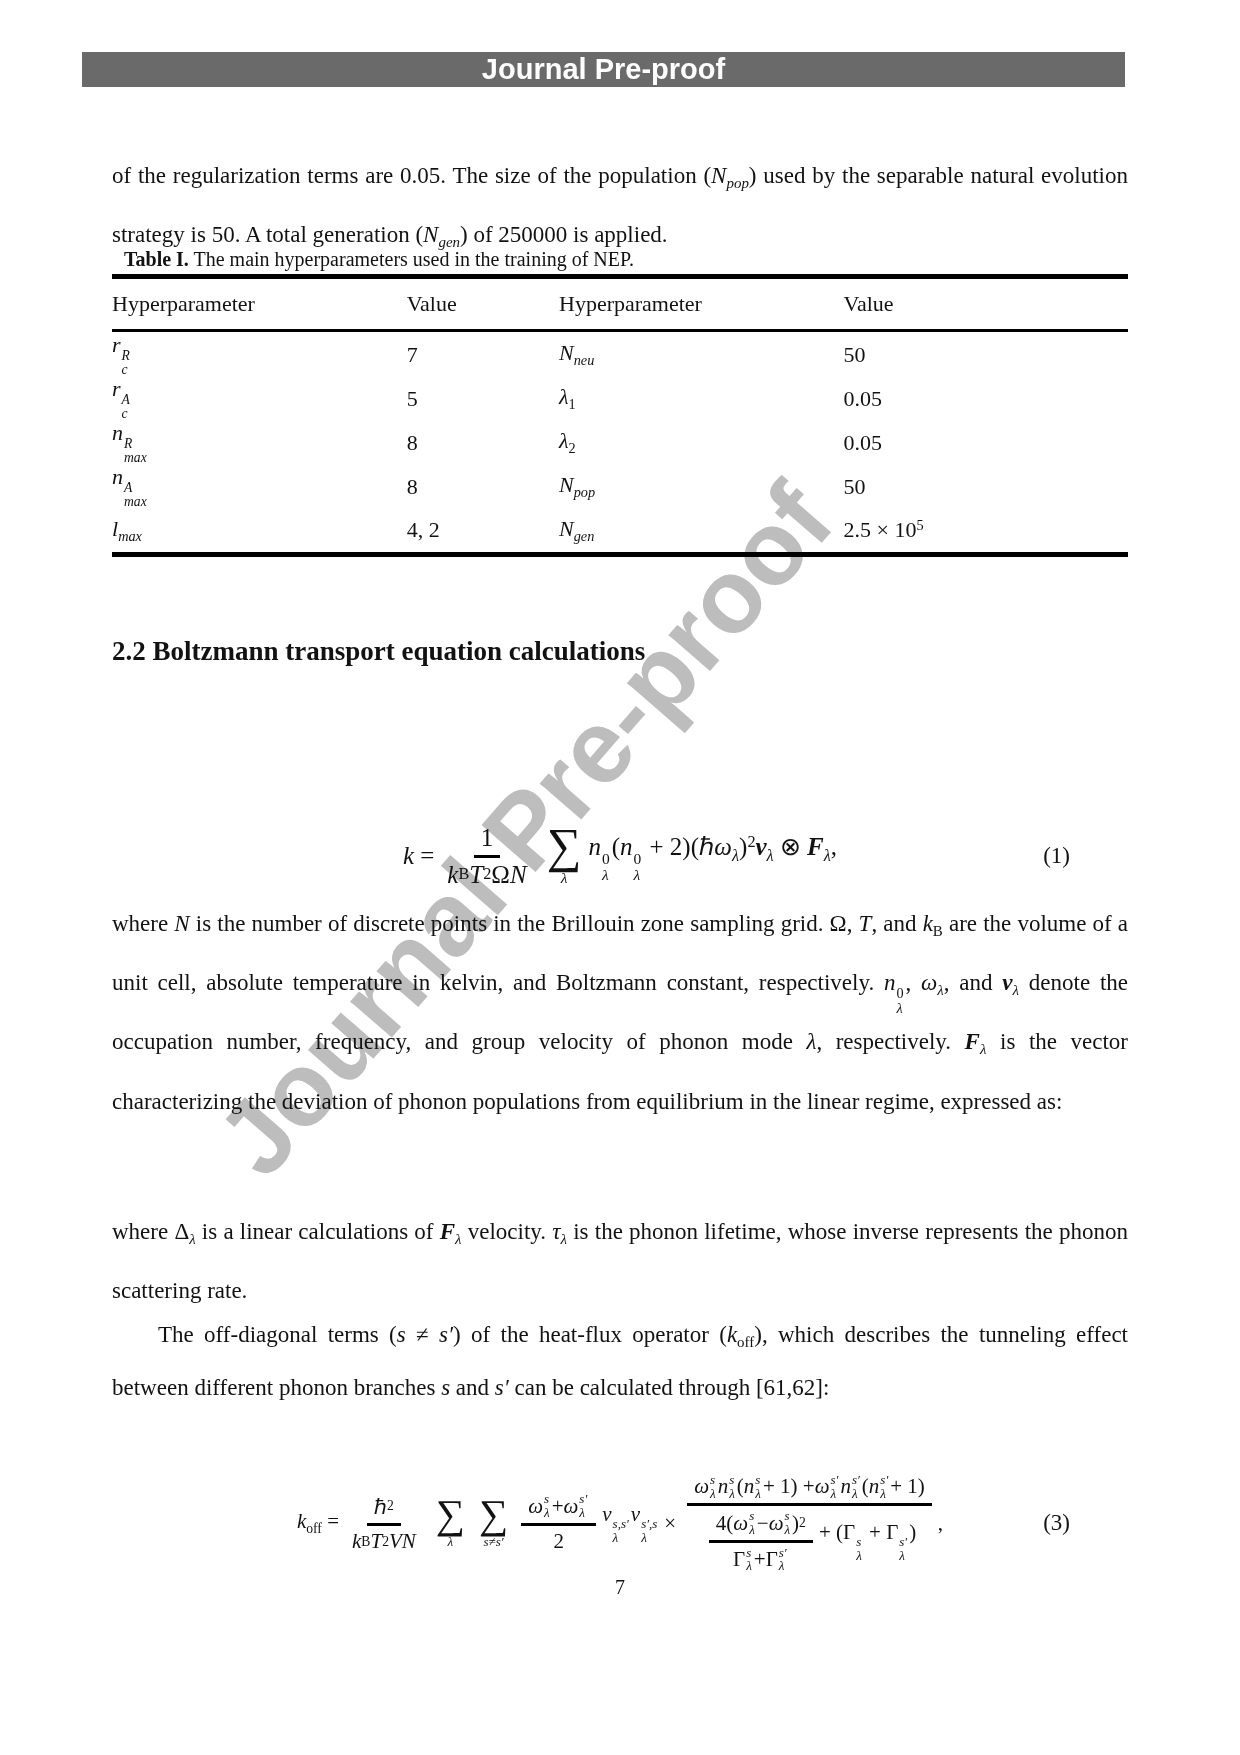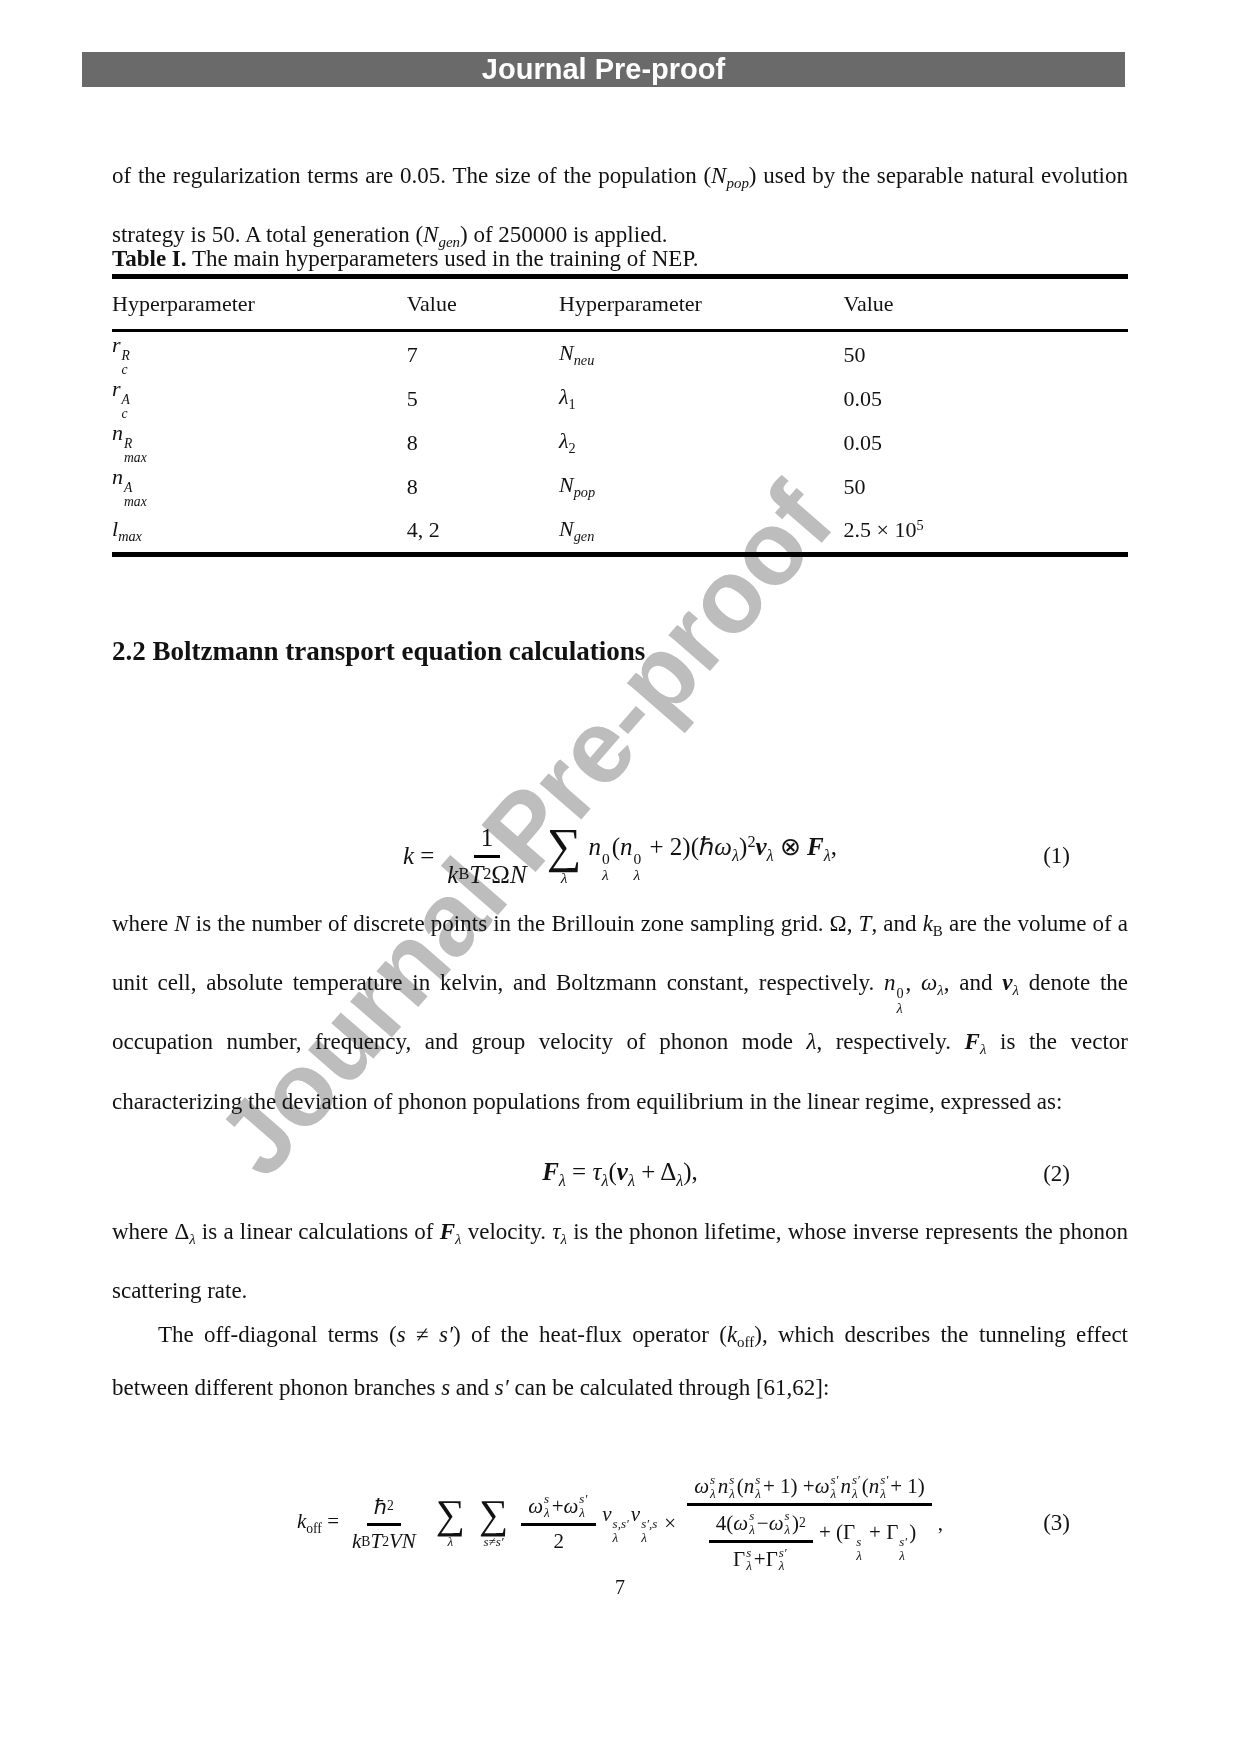--- a/index.html
+++ b/index.html
@@ -19,21 +19,21 @@
   .watermark{
     position:absolute;left:525px;top:830px;z-index:1;white-space:nowrap;
     transform:translate(-50%,-50%) rotate(-49deg);
     font-family:"Liberation Sans",sans-serif;font-weight:700;font-size:104px;color:#bdbdbd;
   }
   
   .content{position:absolute;left:112px;top:16px;width:1016px;height:100%;z-index:2;}
   .block{position:absolute;left:0;width:100%;}
   .para{font-size:23px;line-height:52px;text-align:justify;}
   .indent{text-indent:46px;}
-  .caption{font-size:23px;line-height:30px;}
+  .caption{font-size:20px;line-height:30px;margin-left:12px;}
   .heading{font-size:27px;font-weight:700;line-height:34px;}
   
   .rule-thick{height:5px;background:#000;}
   .rule-thin{height:3px;background:#000;}
   .trow{display:grid;grid-template-columns:29% 15% 28% 28%;align-items:center;}
   .trow>div{text-align:left;font-size:22px;}
   .thead-row{height:50px;}
   .tbody-row{height:44px;}
   
   .sg-i{font-style:italic}
@@ -161,24 +161,20 @@
             <span class="sg-i">λ</span>
           </span><span> + 2)(ℏ</span><span class="sg-i">ω</span><span class="sg-isub">λ</span><span>)</span><span class="sg-sup">2</span><span class="sg-bi">v</span><span class="sg-isub">λ</span><span> ⊗ </span><span class="sg-bi">F</span><span class="sg-isub">λ</span><span>,</span></span>
       <span class="eq-number">(1)</span>
     </div>
 
     <div class="block para" style="top:882px"><span>where </span><span class="sg-i">N</span><span> is the number of discrete points in the Brillouin zone sampling grid. Ω, </span><span class="sg-i">T</span><span>, and </span><span class="sg-i">k</span><span class="sg-sub">B</span><span> are the volume of a unit cell, absolute temperature in kelvin, and Boltzmann constant, respectively. </span><span class="sg-i">n</span><span class="sg-stack">
           <span>0</span>
           <span class="sg-i">λ</span>
         </span><span>, </span><span class="sg-i">ω</span><span class="sg-isub">λ</span><span>, and </span><span class="sg-bi">v</span><span class="sg-isub">λ</span><span> denote the occupation number, frequency, and group velocity of phonon mode </span><span class="sg-i">λ</span><span>, respectively. </span><span class="sg-bi">F</span><span class="sg-isub">λ</span><span> is the vector characterizing the deviation of phonon populations from equilibrium in the linear regime, expressed as:</span></div>
 
-    <div class="block equation eq2">
-      <span class="eq-seg"><span class="sg-bi">F</span><span class="sg-isub">λ</span><span> = </span><span class="sg-i">τ</span><span class="sg-isub">λ</span><span>(</span><span class="sg-bi">v</span><span class="sg-isub">λ</span><span> + Δ</span><span class="sg-isub">λ</span><span>),</span></span>
-      <span class="eq-number">(2)</span>
-    </div>
 
     <div class="block para" style="top:1190px"><span>where Δ</span><span class="sg-isub">λ</span><span> is a linear calculations of </span><span class="sg-bi">F</span><span class="sg-isub">λ</span><span> velocity. </span><span class="sg-i">τ</span><span class="sg-isub">λ</span><span> is the phonon lifetime, whose inverse represents the phonon scattering rate.</span></div>
 
     <div class="block para indent" style="top:1296px;line-height:46px"><span>The off-diagonal terms (</span><span class="sg-i">s</span><span> ≠ </span><span class="sg-i">s′</span><span>) of the heat-flux operator (</span><span class="sg-i">k</span><span class="sg-sub">off</span><span>), which describes the tunneling effect between different phonon branches </span><span class="sg-i">s</span><span> and </span><span class="sg-i">s′</span><span> can be calculated through [61,62]:</span></div>
 
     <div class="block equation eq3">
       <span class="eq-seg"><span class="sg-i">k</span><span class="sg-sub">off</span><span> = </span></span>
       <span class="frac">
         <span class="frac-num">
             <span>ℏ</span>

